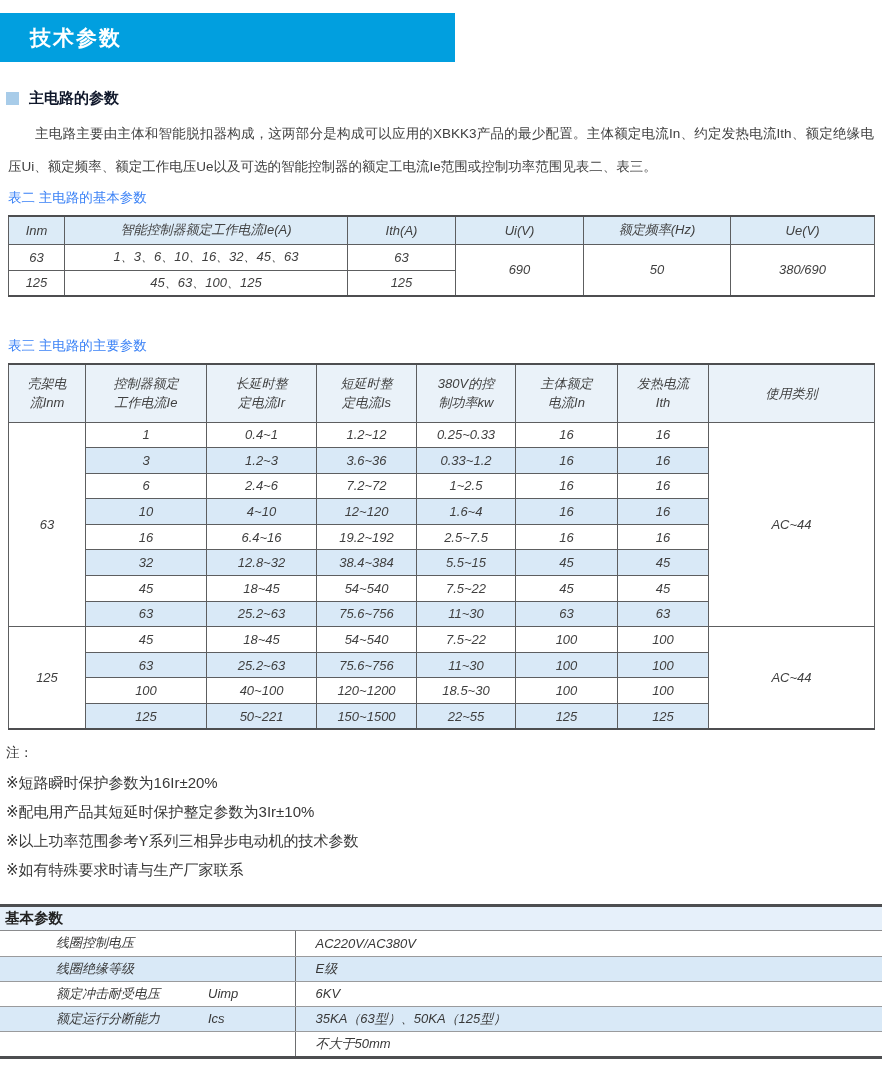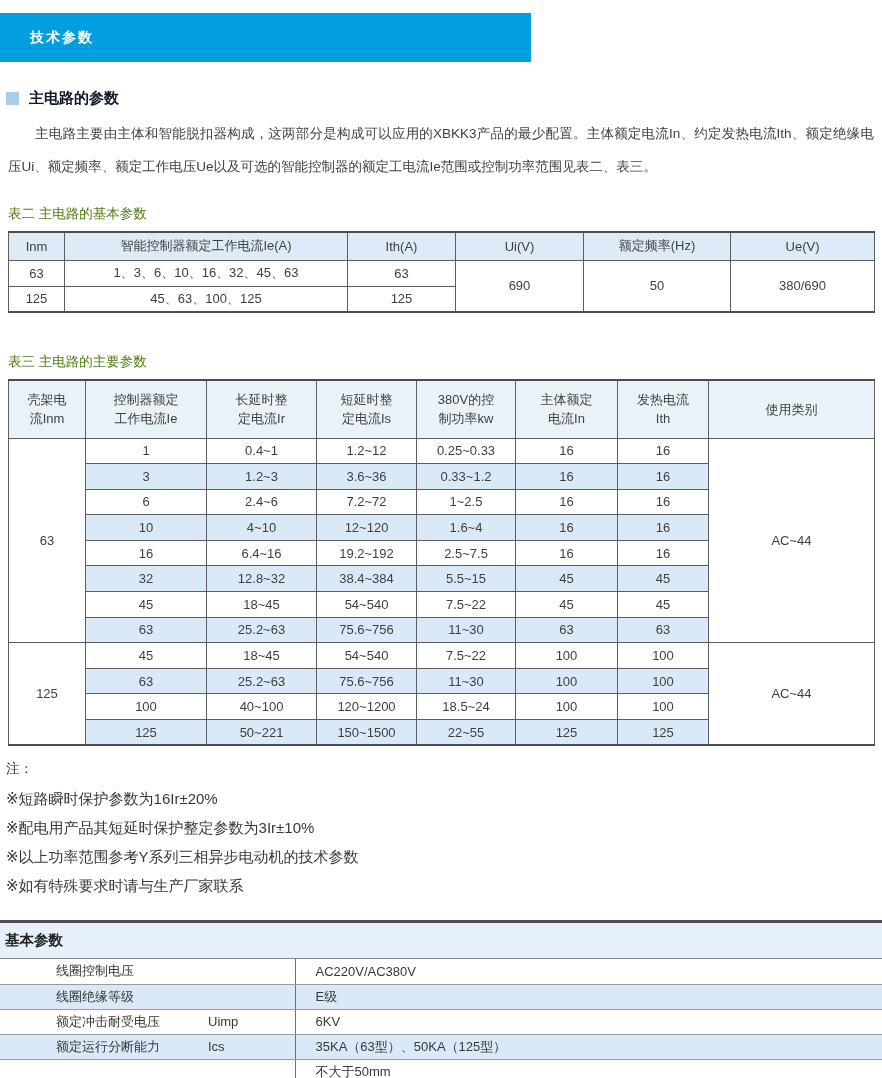--- a/index.html
+++ b/index.html
@@ -7,25 +7,25 @@
   body {
     width: 882px;
     min-height: 1078px;
     margin: 0 auto;
     font-family: "Liberation Sans", "DejaVu Sans", sans-serif;
     color: #3c3c3c;
     position: relative;
   }
   .banner {
     margin-top: 13px;
-    width: 531px;
+    width: 455px;
     height: 49px;
     background: #019fdf;
     color: #ffffff;
-    font-size: 14px;
+    font-size: 21px;
     font-weight: bold;
     line-height: 49px;
     padding-left: 30px;
     letter-spacing: 2px;
   }
   .section-head {
     margin: 27px 0 0 6px;
     display: flex;
     align-items: center;
     font-size: 15px;
@@ -40,30 +40,31 @@
   }
   .para {
     margin: 9px 8px 0 8px;
     font-size: 13.5px;
     line-height: 33px;
     color: #404040;
     text-indent: 2em;
     text-align: justify;
   }
   .tbl-title {
-    margin: 22px 0 0 8px;
+    margin: 6px 0 0 8px;
     font-size: 13.5px;
-    color: #4d7c0f;
+    color: #3b82f6;
   }
   .tbl-title.t3 { margin-top: 40px; }
   table {
     border-collapse: collapse;
     width: 866px;
     margin: 8px 8px 0 8px;
     table-layout: fixed;
+    font-style: italic;
   }
   table.t2, table.t3 {
     border-top: 2px solid #4d4e50;
     border-bottom: 2px solid #4d4e50;
   }
   .t2 th, .t2 td, .t3 th, .t3 td {
     border: 1px solid #5d5e60;
     text-align: center;
     font-size: 13px;
     font-weight: normal;
@@ -80,21 +81,21 @@
   .notes ul { list-style: none; }
   .notes li { font-size: 15px; color: #383838; line-height: 29px; }
   .basic {
     margin-top: 20px;
     border-top: 3px solid #4d4e50;
     border-bottom: 3px solid #4d4e50;
   }
   .basic-band {
     background: #e6f0fa;
     border-bottom: 1px solid #8a8b8d;
-    height: 36px;
+    height: 24px;
     display: flex;
     align-items: center;
   }
   .basic-band .basic-title {
     font-size: 14.5px;
     font-weight: bold;
     color: #222;
     padding-left: 5px;
   }
   .basic table { width: 882px; margin: 0; }
@@ -278,21 +279,21 @@
         <td>25.2~63</td>
         <td>75.6~756</td>
         <td>11~30</td>
         <td>100</td>
         <td>100</td>
       </tr>
       <tr>
         <td>100</td>
         <td>40~100</td>
         <td>120~1200</td>
-        <td>18.5~24</td>
+        <td>18.5~30</td>
         <td>100</td>
         <td>100</td>
       </tr>
       <tr class="stripe">
         <td>125</td>
         <td>50~221</td>
         <td>150~1500</td>
         <td>22~55</td>
         <td>125</td>
         <td>125</td>

